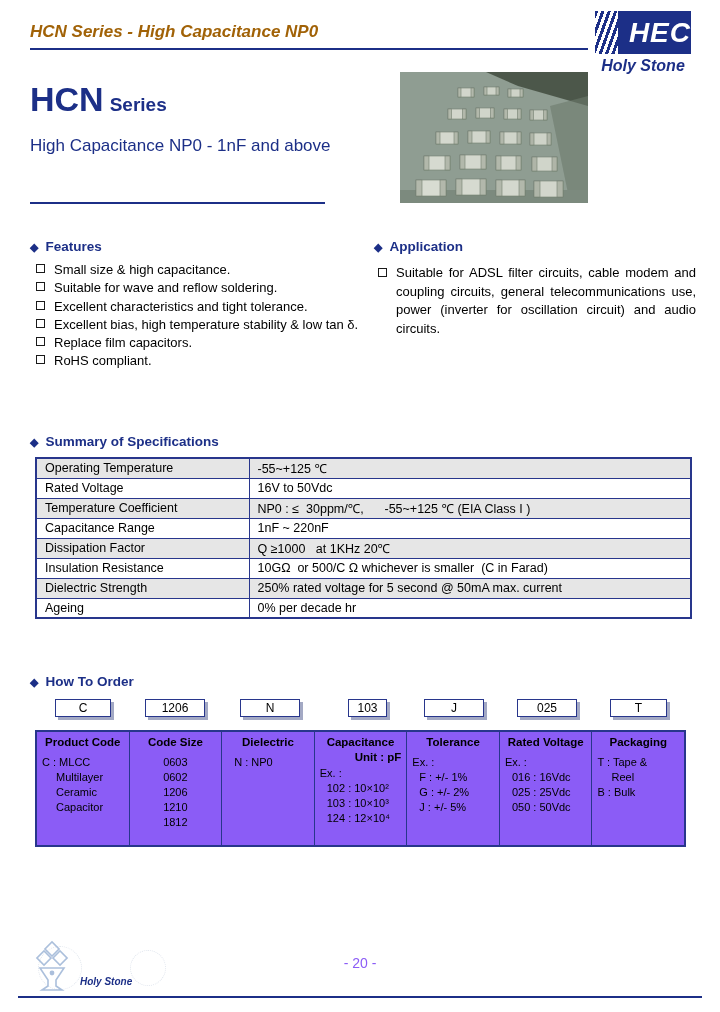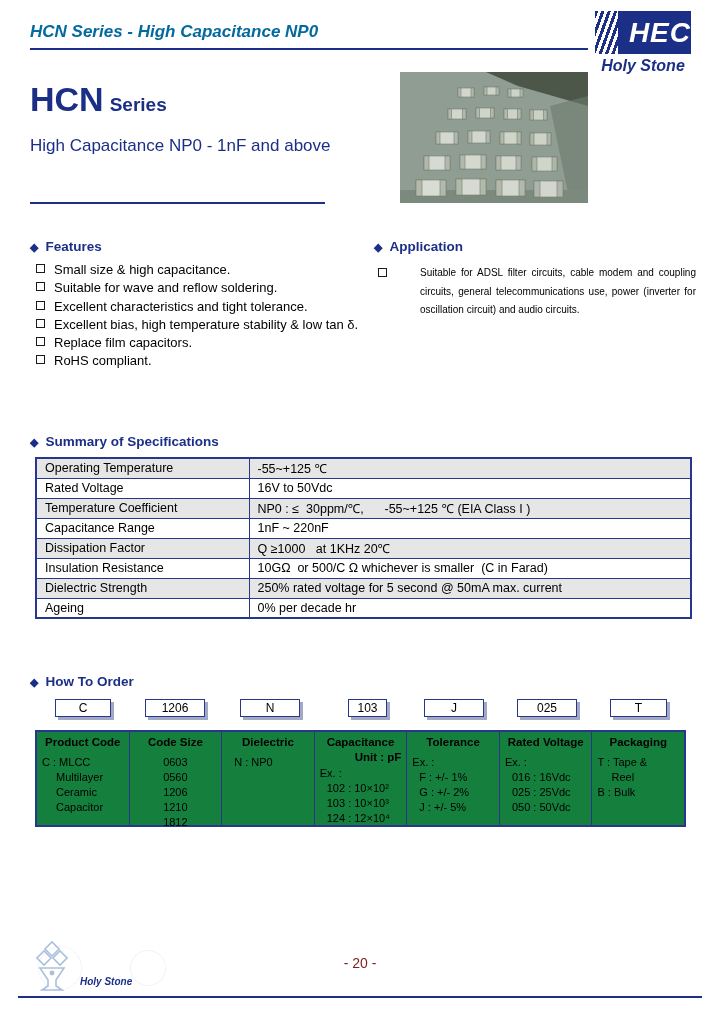--- a/index.html
+++ b/index.html
@@ -1,21 +1,21 @@
 <!DOCTYPE html>
 <html><head>
 <meta charset="utf-8">
 <style>
   * { margin:0; padding:0; box-sizing:border-box; }
   html,body { background:#fff; }
   body { font-family:"Liberation Sans", sans-serif; color:#000; }
   .page { position:relative; width:720px; height:1012px; background:#fff; overflow:hidden; }
 
   
-  .header-title { position:absolute; left:30px; top:22px; font-size:17px; font-weight:bold; font-style:italic; color:#0369a1; }
+  .header-title { position:absolute; left:30px; top:22px; font-size:17px; font-weight:bold; font-style:italic; color:#a16207; }
   .header-rule { position:absolute; left:30px; top:48px; width:558px; height:2px; background:#1c2f87; }
   .logo { position:absolute; left:595px; top:11px; width:96px; height:43px; background:#1c2f87; display:flex; align-items:stretch;gap:11px; }
   .logo-stripes { width:24px; background:repeating-linear-gradient(110deg,#1c2f87 0 3px,#ffffff 3px 6px); }
   .logo-text { flex:1; color:#fff; font-weight:bold; font-style:italic; font-size:28px; text-align:center; line-height:43px; letter-spacing:1px; }
   .brand-name { position:absolute; left:595px; top:57px; width:96px; text-align:center; color:#1c2f87; font-weight:bold; font-style:italic; font-size:16px; }
 
   
   .title-hcn { position:absolute; left:30px; top:82px; color:#1c2f87; font-weight:bold; font-size:34px; line-height:34px; }
   .title-hcn .series-word { font-size:19px; font-weight:bold; margin-left:6px; }
   .subtitle { position:absolute; left:30px; top:124px; color:#1c2f87; font-size:17px;margin-top:12px; }
@@ -28,45 +28,45 @@
   .section-heading { position:absolute; color:#1c2f87; font-weight:bold; font-size:13.5px; }
   .diamond { color:#1c2f87; font-size:11px; margin-right:7px; font-style:normal; }
 
   
   .features-list { position:absolute; left:34px; top:263px; width:330px; list-style:none; }
   .features-list li { display:flex; align-items:flex-start; margin-bottom:4.5px; font-size:13px; line-height:13.8px; }
   .sq-bullet { flex:0 0 auto; width:9px; height:9px; border:1.3px solid #1a1a1a; margin:1px 9px 0 2px; background:#fff; }
 
   
   .application-text { position:absolute; left:376px; top:264px; width:320px; display:flex; align-items:flex-start; }
-  .application-text p { font-size:10px; line-height:18.5px; text-align:justify;margin-left:24px; }
+  .application-text p { font-size:13px; line-height:18.5px; text-align:justify; }
 
   
   .spec-table { position:absolute; left:35px; top:457px; width:657px; border-collapse:collapse; border:2px solid #28368c;padding-left:14px; }
   .spec-table td { border:1px solid #28368c; height:20px; font-size:12.5px; padding:0 8px; white-space:pre-wrap; }
   .spec-table td.label { width:213px; }
   .spec-table tr.gray td { background:#e6e6e6; }
 
   
   .code-box { position:absolute; top:699px; height:18px; background:#fff; border:1px solid #28368c; box-shadow:3px 3px 0 #a3a9c4; text-align:center; font-size:12px; line-height:16px; color:#000; }
-  .order-table { position:absolute; left:35px; top:730px; width:651px; height:97px; border:2px solid #28368c; display:flex; background:#15803d; }
+  .order-table { position:absolute; left:35px; top:730px; width:651px; height:117px; border:2px solid #28368c; display:flex; background:#8b5cf6; }
   .order-col { flex:1 1 0; border-right:1px solid #28368c; padding:4px 5px; font-size:11px; line-height:13.5px; }
   .order-col:last-child { border-right:none; }
   .order-col .col-header { font-weight:bold; font-size:11.5px; text-align:center; margin-bottom:1px; }
   .order-col .col-sub { font-weight:bold; font-size:11.5px; text-align:right; margin-bottom:3px; }
   .order-col .gap { height:5px; }
   .order-col .line { margin-bottom:1.5px; }
   .order-col.center .line { text-align:center; }
   .line.indent { padding-left:14px; }
   .line.indent-sm { padding-left:7px; }
 
   
   .footer-logo { position:absolute; left:26px; top:940px; width:52px; height:54px; opacity:.85; }
   .footer-brand { position:absolute; left:80px; top:976px; font-size:10px; font-weight:bold; font-style:italic; color:#1c2f87; }
-  .page-number { position:absolute; left:0; top:955px; width:720px; text-align:center; font-size:14px; color:#7f1d1d; }
+  .page-number { position:absolute; left:0; top:955px; width:720px; text-align:center; font-size:14px; color:#8b5cf6; }
   .bottom-rule { position:absolute; left:18px; top:996px; width:684px; height:2px; background:#1c2f87; }
   .wm-circle { position:absolute; border:1px dotted #c9d2e0; border-radius:50%; opacity:.55; }
 </style>
 </head>
 <body>
 
 <div class="page">
 
   <div class="header-title">HCN Series - High Capacitance NP0</div>
   <div class="header-rule"></div>
@@ -246,21 +246,21 @@
       <div class="gap"></div>
       <div class="line">C : MLCC</div>
       <div class="line indent">Multilayer</div>
       <div class="line indent">Ceramic</div>
       <div class="line indent">Capacitor</div>
     </div>
     <div class="order-col center">
       <div class="col-header">Code Size</div>
       <div class="gap"></div>
       <div class="line">0603</div>
-      <div class="line">0560</div>
+      <div class="line">0602</div>
       <div class="line">1206</div>
       <div class="line">1210</div>
       <div class="line">1812</div>
     </div>
     <div class="order-col">
       <div class="col-header">Dielectric</div>
       <div class="gap"></div>
       <div class="line indent-sm">N : NP0</div>
     </div>
     <div class="order-col">

